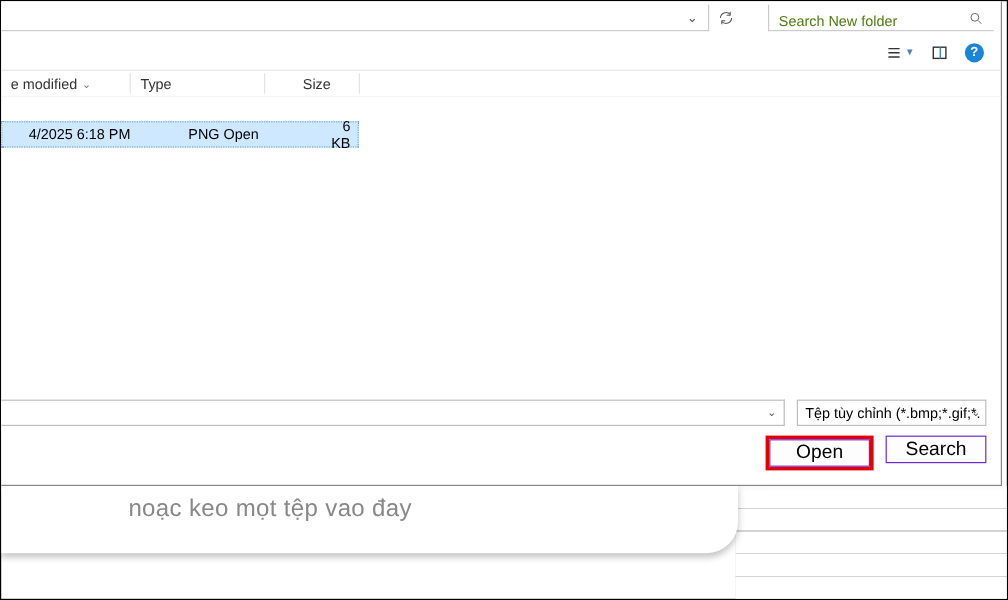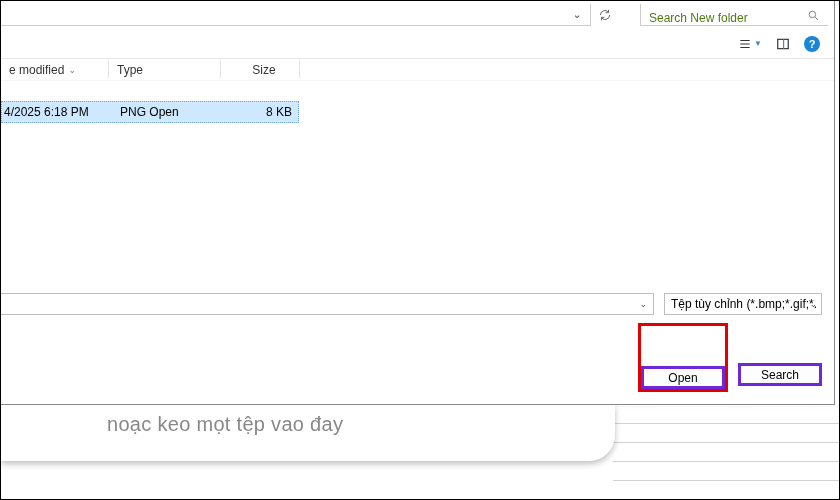--- a/index.html
+++ b/index.html
@@ -49,21 +49,21 @@
   .col-type{width:112px;}
   .col-size{width:78px; justify-content:center;}
   .colheaders .chevhdr{font-size:9px;color:#777;margin-left:4px;}
   .headerrightsep{position:absolute;top:2px;bottom:2px;left:298px;width:1px;background:#e4e4e4;}
   
   .filelist{height:236px; position:relative;}
   .row-sel{
     position:absolute; top:20px; left:0; width:298px; height:22px;
     background:#cde8ff; border:1px dotted #6fa8d8; display:flex; align-items:center;
   }
-  .row-sel .c{font-size:12px;}
+  .row-sel .c{font-size:12px;margin-left:20px;}
   .row-sel .c-date{width:108px;padding-left:2px;}
   .row-sel .c-type{width:112px;padding-left:10px;}
   .row-sel .c-size{flex:1;text-align:right;padding-right:6px;}
   
   .bottombar{
     position:absolute; bottom:0; left:0; right:0; padding:8px 12px 12px 0;
   }
   .filerow{display:flex;gap:10px;align-items:center;margin-bottom:8px;}
   .filename-combo{
     flex:1; height:22px; border:1px solid #bdbdbd; background:#fff; border-left:none;
@@ -71,22 +71,22 @@
   }
   .filename-combo .chev{font-size:9px;color:#555;}
   .filter-combo{
     width:158px; height:22px; border:1px solid #bdbdbd; display:flex;align-items:center;
     padding:0 4px 0 6px; white-space:nowrap; overflow:hidden; position:relative;
   }
   .filter-combo .txt{overflow:hidden;text-overflow:clip;}
   .filter-combo .chev{font-size:9px;color:#555;position:absolute;right:4px;}
   .btnrow{display:flex;gap:10px;justify-content:flex-end;}
   .btn{
-    width:84px;height:23px;background:#fdfdfd;border:3px solid #6d28d9;
-    display:flex;align-items:center;justify-content:center;font-size:12px;cursor:pointer;margin-top:40px;
+    width:84px;height:23px;background:#fdfdfd;border:1px solid #6d28d9;
+    display:flex;align-items:center;justify-content:center;font-size:16px;cursor:pointer;
   }
   .btn-open-wrap{border:3px solid #e20000;display:inline-flex;}
   
   .behind-text{
     position:absolute; top:412px; left:106px; font-size:20px; color:#888;
     letter-spacing:.3px;
   }
   .behind-grid{
     position:absolute; top:404px; left:612px; width:228px; height:96px;
     background:
@@ -163,21 +163,21 @@
     <div class="col col-size">
       <span>Size</span>
     </div>
     <span class="headerrightsep"></span>
   </div>
 
   <div class="filelist">
     <div class="row-sel">
       <span class="c c-date">4/2025 6:18 PM</span>
       <span class="c c-type">PNG Open</span>
-      <span class="c c-size">8 KB</span>
+      <span class="c c-size">6 KB</span>
     </div>
   </div>
 
   <div class="bottombar">
     <div class="filerow">
       <div class="filename-combo">
         <span class="chev">⌄</span>
       </div>
       <div class="filter-combo">
         <span class="txt">Tệp tùy chỉnh (*.bmp;*.gif;*.hei</span>

